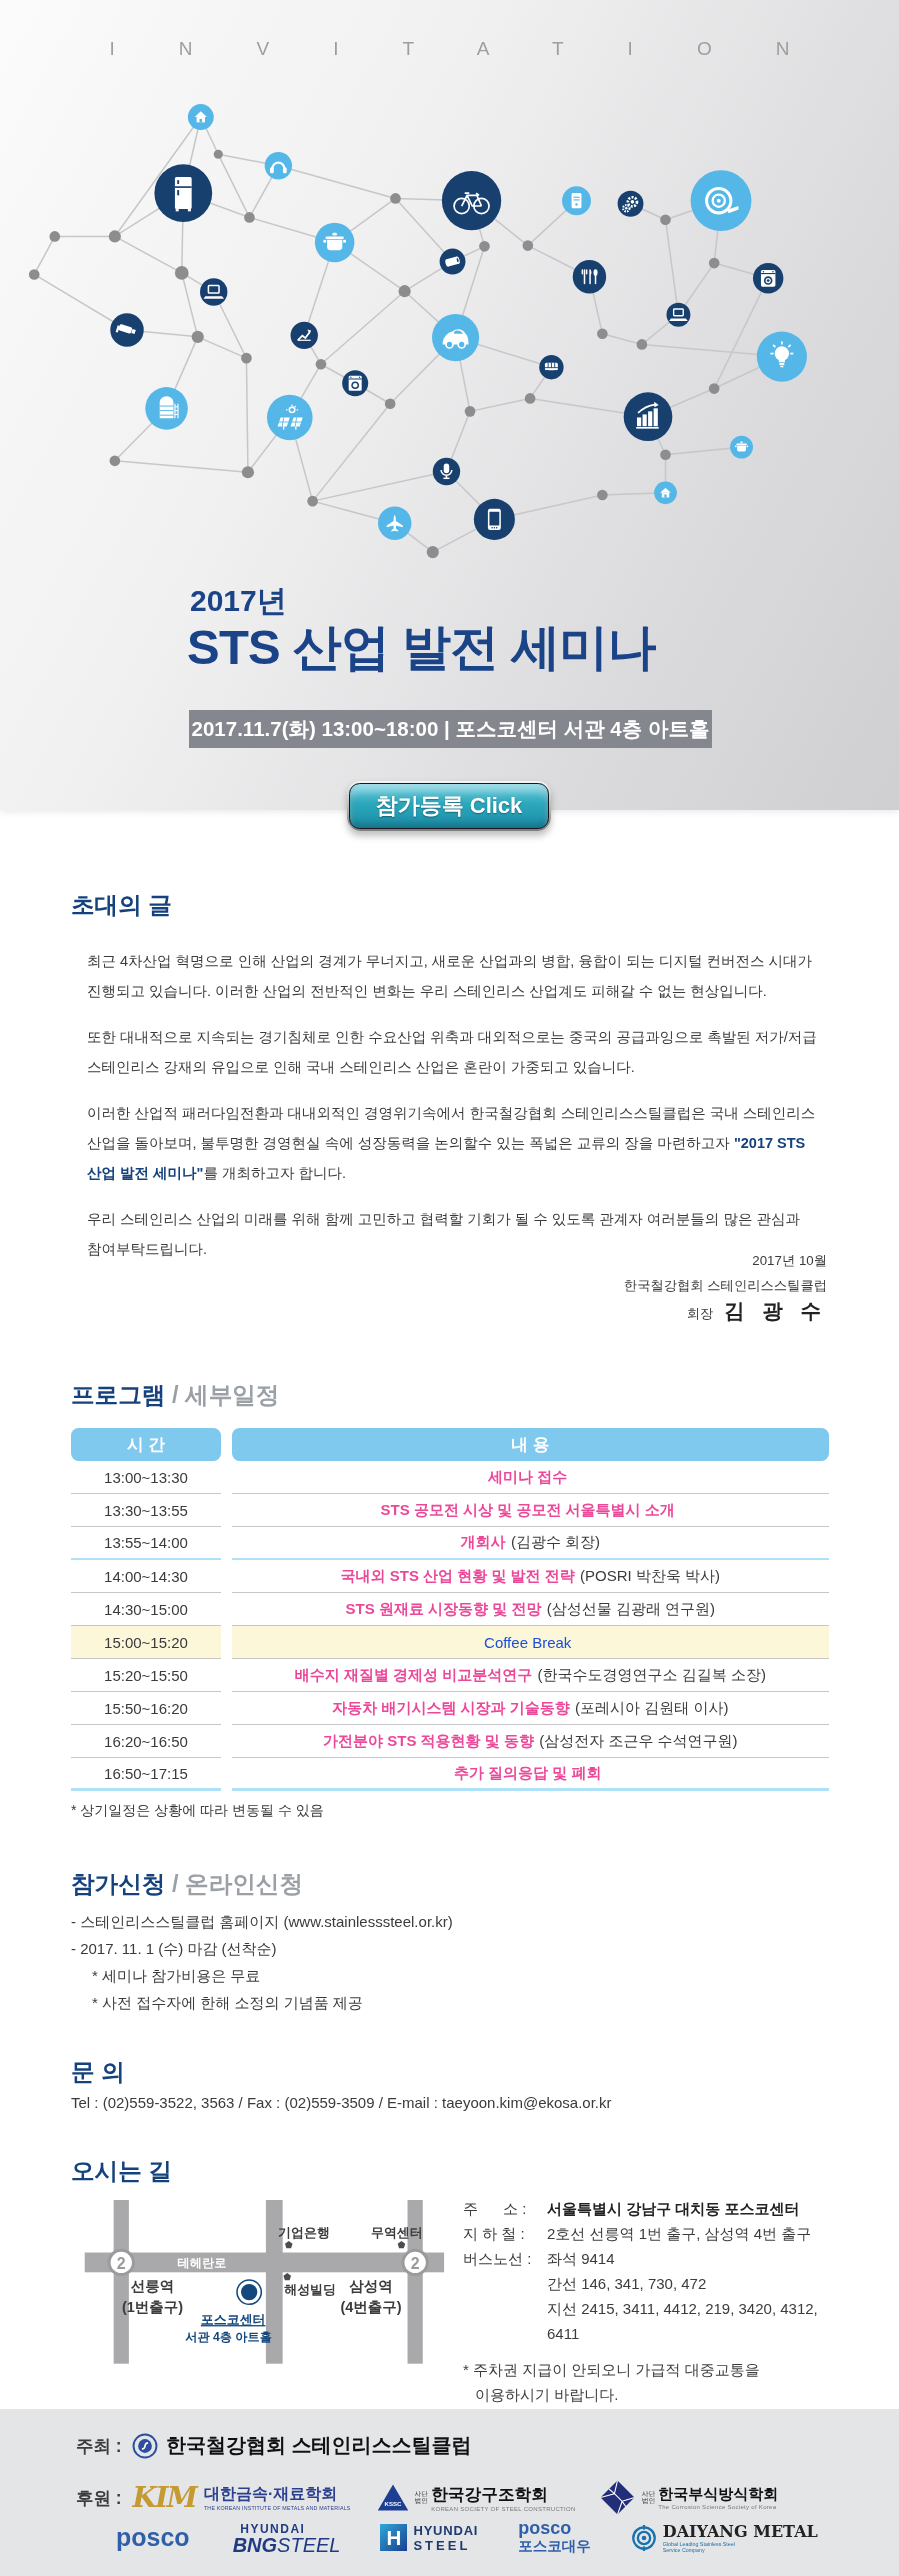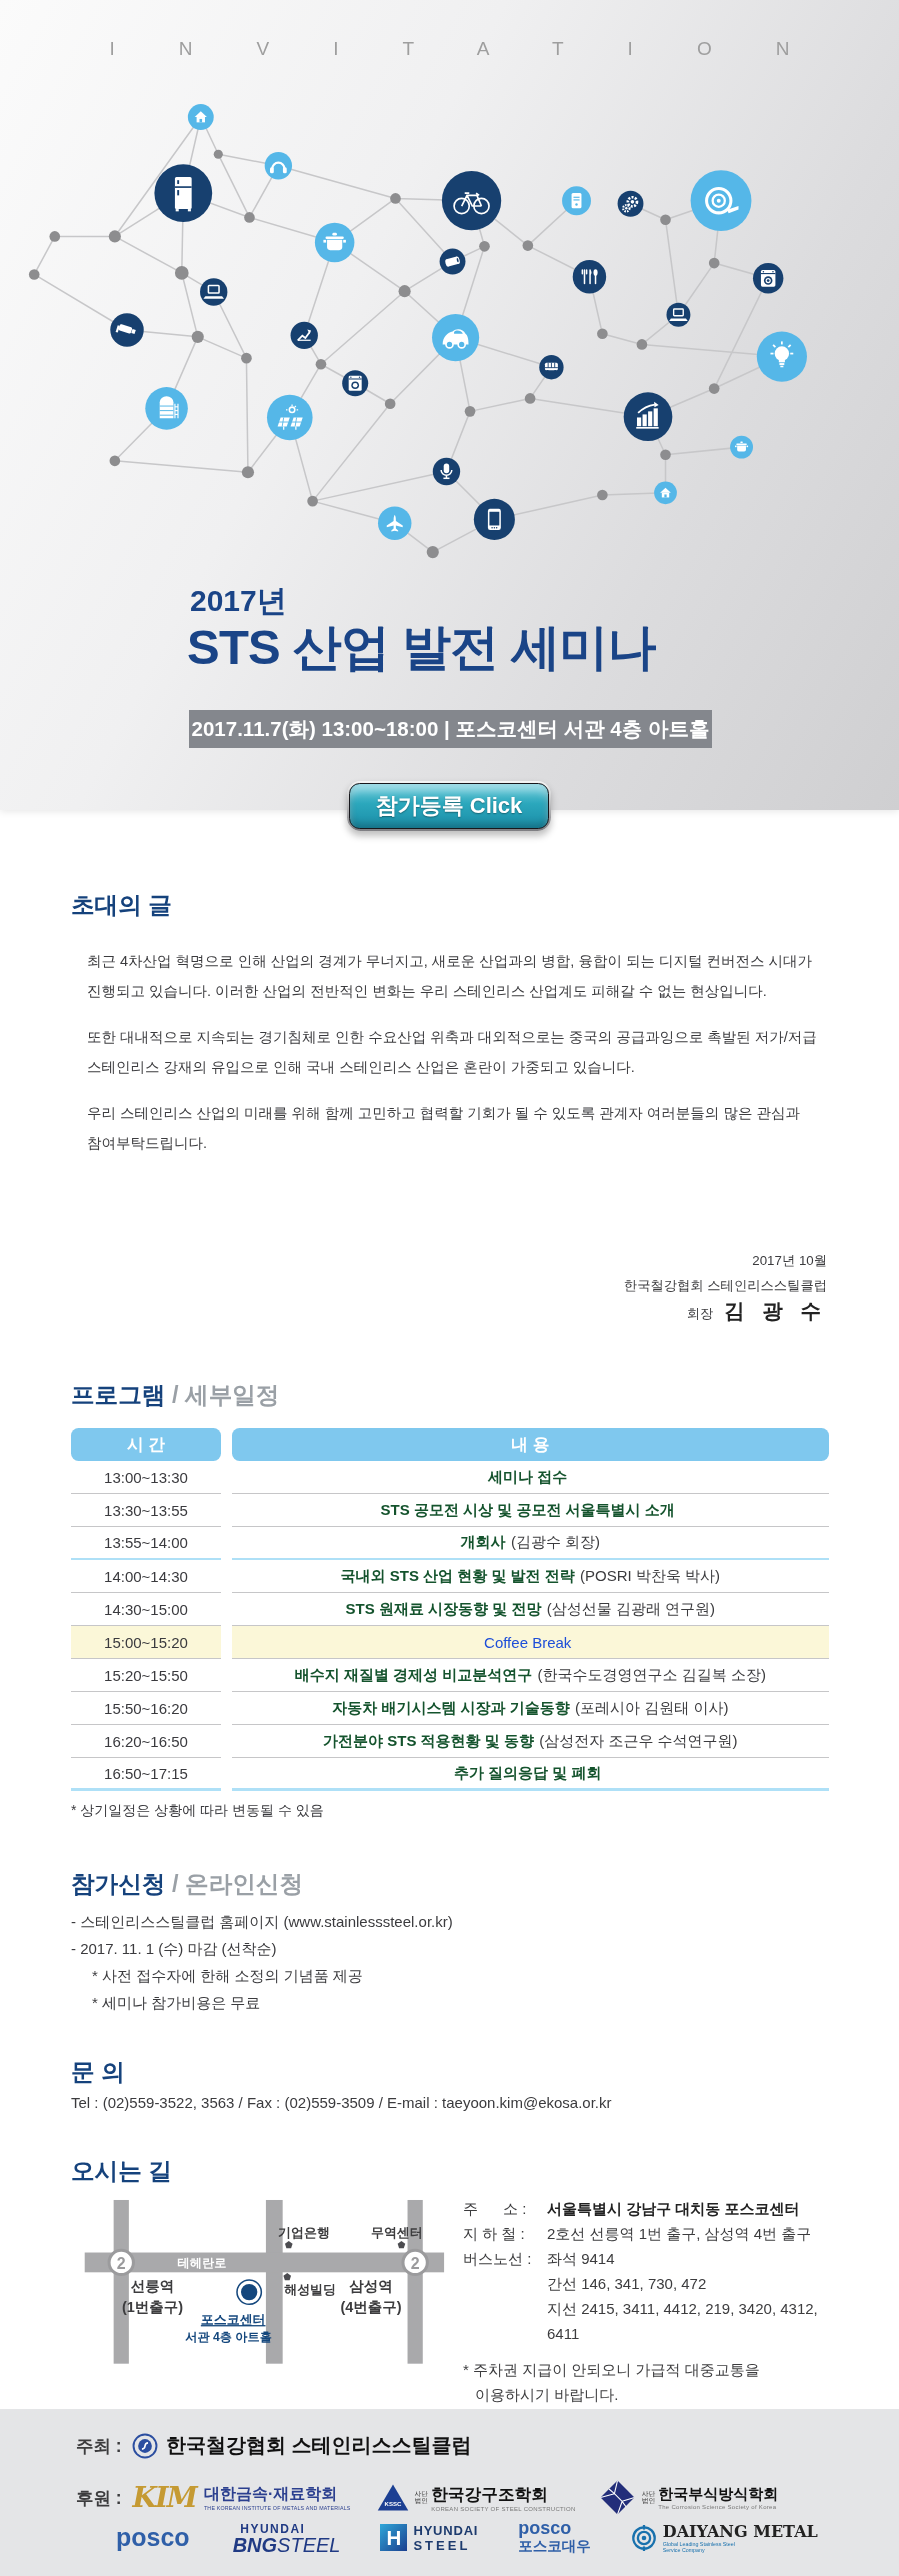--- a/index.html
+++ b/index.html
@@ -35,21 +35,21 @@
   .sign .name{font-size:20.5px;font-weight:700;letter-spacing:6px;color:#222;margin-left:10.7px;}
   
   .ptable{position:absolute;left:71px;top:1428px;width:758px;}
   .prow{display:flex;height:33px;border-radius:16px;}
   .phead{height:33px;margin-bottom:0;}
   .pt{width:150px;display:flex;align-items:center;justify-content:center;font-size:15px;color:#3a3a3e;
       border-bottom:1.5px solid #c6c6c8;box-sizing:border-box;}
   .pgap{width:10.7px;}
   .pc{flex:1;display:flex;align-items:center;justify-content:center;font-size:15px;color:#333;
       border-bottom:1.5px solid #c6c6c8;box-sizing:border-box;}
-  .pc b{color:#14532d;}
+  .pc b{color:#ec4899;}
   .pc .spk{font-weight:400;color:#3b3b3e;margin-left:5.3px;}
   .phead .pt,.phead .pc{background:#7fc8ee;color:#fff;font-weight:700;font-size:16.7px;border:none;border-radius:7.6px;}
   .row-blue .pt,.row-blue .pc{border-bottom:2.3px solid #aee0f7;}
   .row-last .pt,.row-last .pc{border-bottom:3px solid #aee0f7;}
   .row-break .pt,.row-break .pc{background:#fbf7d8;}
   .row-break .pc b{font-weight:400;color:#1d4ed8;}
   .pnote{position:absolute;left:71px;top:1802px;font-size:14px;color:#39393d;}
   
   .reg-lines{position:absolute;left:71px;top:1908px;font-size:15px;line-height:27px;color:#3b3b3e;}
   .reg-lines .ind{padding-left:21px;}
@@ -441,20 +441,21 @@
   </div>
 
   <div class="regbtn">
     <div class="regbtn-inner">참가등록 Click</div>
   </div>
 
   <div class="h-sec" style="top:889px;">초대의 글</div>
   <div class="body-text">
     <p>최근 4차산업 혁명으로 인해 산업의 경계가 무너지고, 새로운 산업과의 병합, 융합이 되는 디지털 컨버전스 시대가 진행되고 있습니다. 이러한 산업의 전반적인 변화는 우리 스테인리스 산업계도 피해갈 수 없는 현상입니다.</p>
     <p>또한 대내적으로 지속되는 경기침체로 인한 수요산업 위축과 대외적으로는 중국의 공급과잉으로 촉발된 저가/저급 스테인리스 강재의 유입으로 인해 국내 스테인리스 산업은 혼란이 가중되고 있습니다.</p>
+    <p><span>이러한 산업적 패러다임전환과 대내외적인 경영위기속에서 한국철강협회 스테인리스스틸클럽은 국내 스테인리스산업을 돌아보며, 불투명한 경영현실 속에 성장동력을 논의할수 있는 폭넓은 교류의 장을 마련하고자 </span><span class="em-navy">"2017 STS 산업 발전 세미나"</span><span>를 개최하고자 합니다.</span></p>
     <p>우리 스테인리스 산업의 미래를 위해 함께 고민하고 협력할 기회가 될 수 있도록 관계자 여러분들의 많은 관심과 참여부탁드립니다.</p>
   </div>
   <div class="sign">
     <div>2017년 10월</div>
     <div>한국철강협회 스테인리스스틸클럽</div>
     <div><span>회장</span><span class="name">김 광 수</span></div>
   </div>
 
   <div class="h-sec" style="top:1379px;"><span>프로그램</span><span class="h-sub"> / </span><span class="h-sub">세부일정</span></div>
   <div class="ptable">
@@ -543,22 +544,22 @@
           <span class="spk"></span>
         </div>
       </div>
   </div>
   <div class="pnote">* 상기일정은 상황에 따라 변동될 수 있음</div>
 
   <div class="h-sec" style="top:1868px;"><span>참가신청</span><span class="h-sub"> / </span><span class="h-sub">온라인신청</span></div>
   <div class="reg-lines">
     <div>- 스테인리스스틸클럽 홈페이지 (www.stainlesssteel.or.kr)</div>
     <div>- 2017. 11. 1 (수) 마감 (선착순)</div>
+    <div class="ind">* 세미나 참가비용은 무료</div>
     <div class="ind">* 사전 접수자에 한해 소정의 기념품 제공</div>
-    <div class="ind">* 세미나 참가비용은 무료</div>
   </div>
 
   <div class="h-sec" style="top:2056px;">문 의</div>
   <div class="contact-line">Tel : (02)559-3522, 3563  /  Fax : (02)559-3509  /  E-mail : taeyoon.kim@ekosa.or.kr</div>
 
   <div class="h-sec" style="top:2155px;">오시는 길</div>
   <svg class="map" width="434" height="183" viewBox="0 0 570 240">
     <g fill="#a9a9ab">
       <rect x="56" y="9" width="20" height="215"></rect>
       <rect x="256" y="9" width="22" height="215"></rect>

